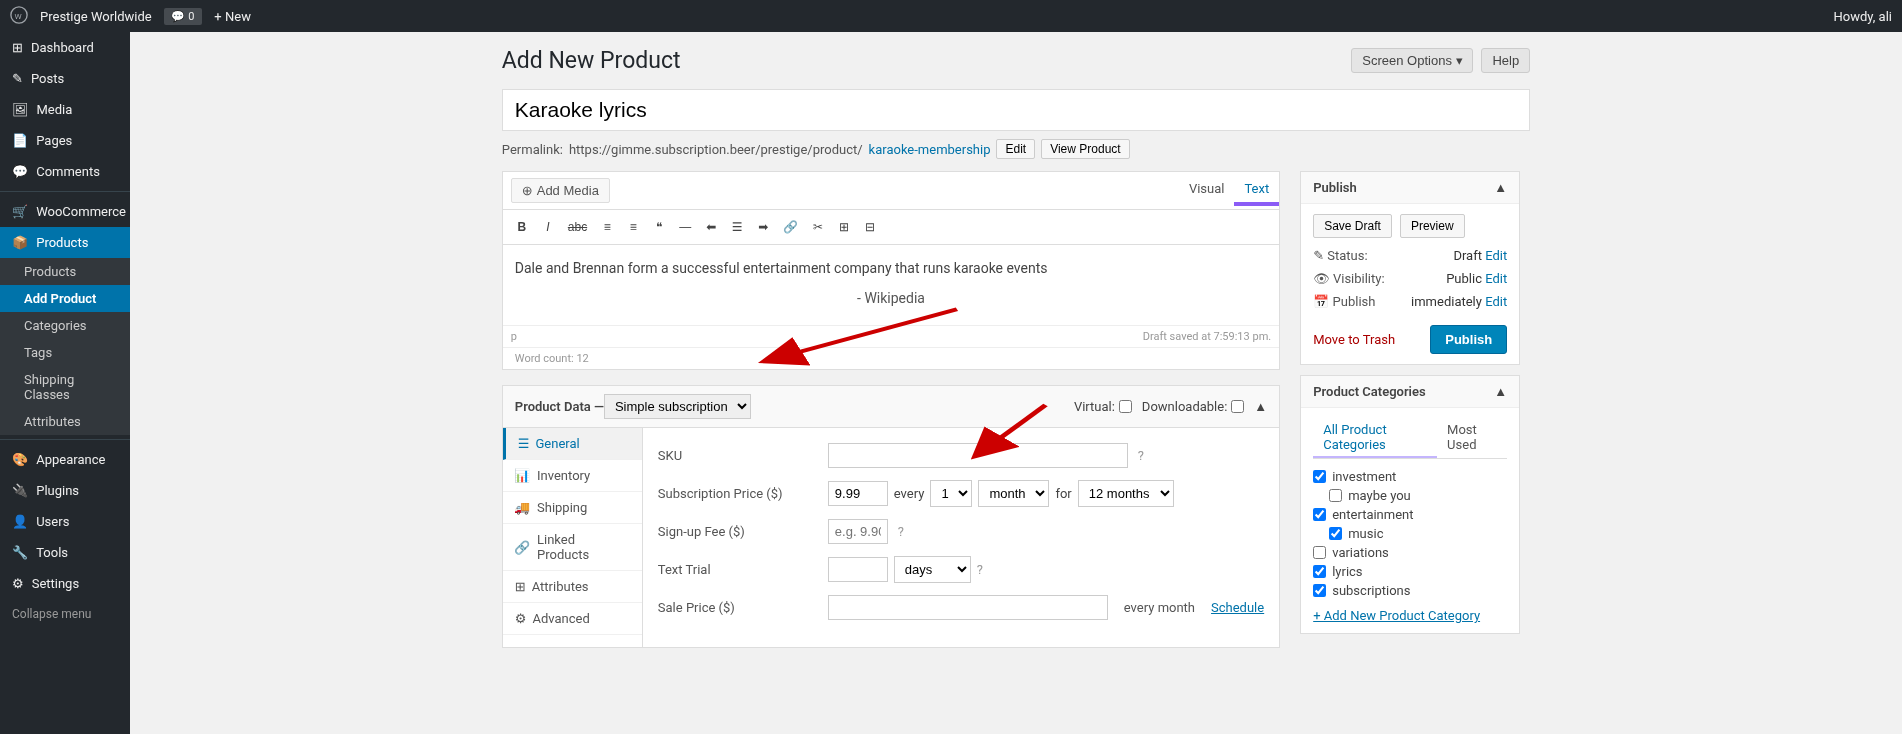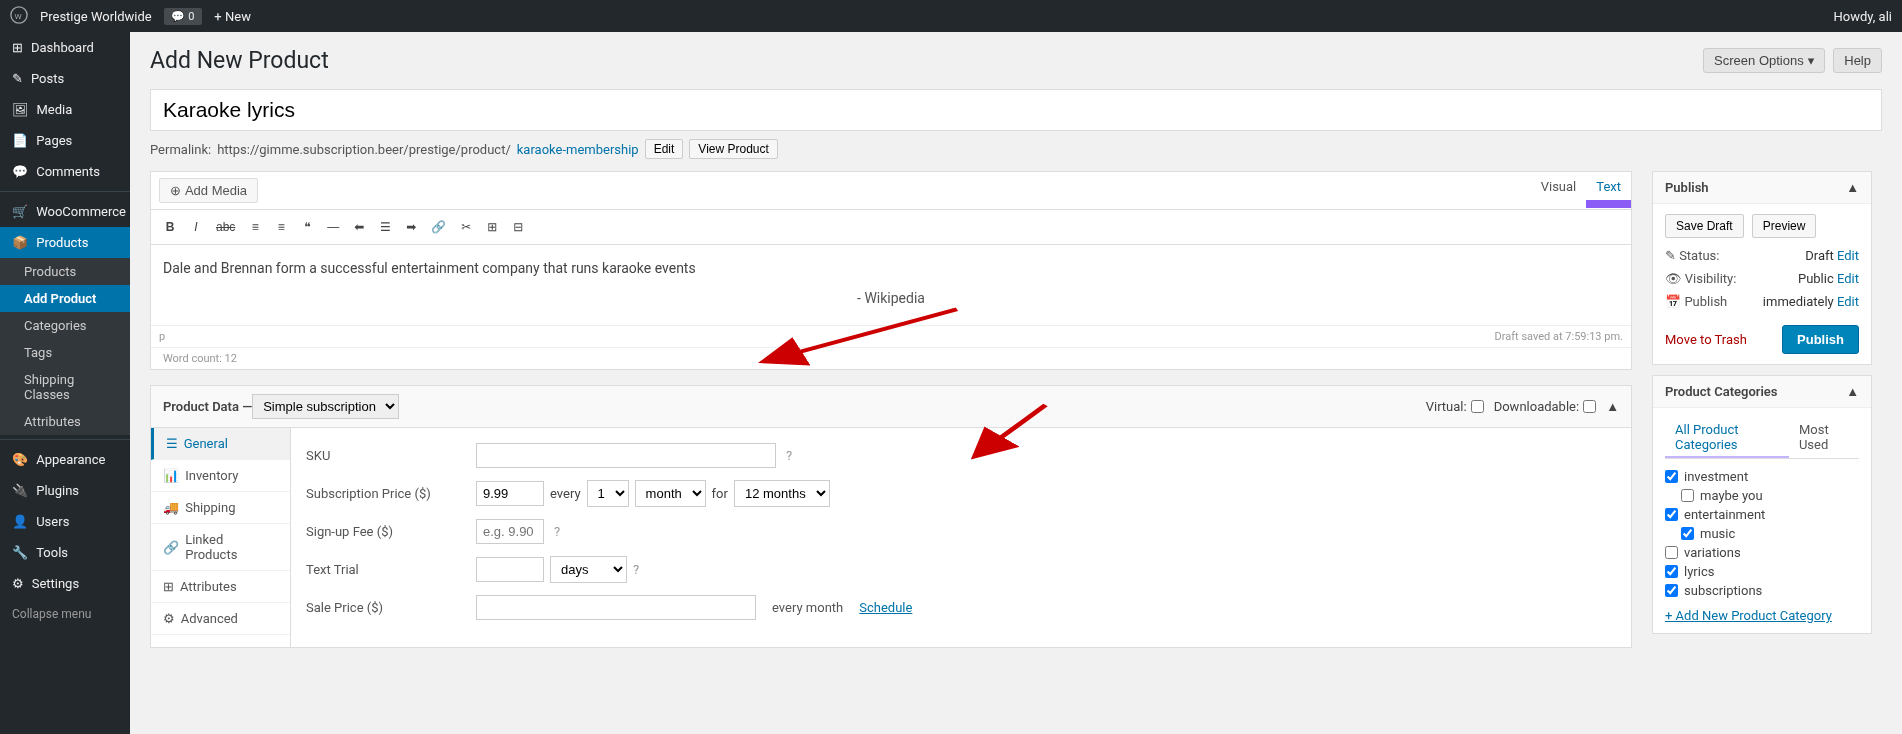--- a/index.html
+++ b/index.html
@@ -37,21 +37,21 @@
 
     
     .permalink-bar { font-size: 13px; margin-bottom: 12px; color: #555; display: flex; align-items: center; gap: 6px; flex-wrap: wrap; }
     .permalink-bar a { color: #0073aa; text-decoration: none; }
     .permalink-btn { background: #f7f7f7; border: 1px solid #ccc; padding: 2px 8px; cursor: pointer; font-size: 12px; border-radius: 2px; }
 
     
     .editor-box { background: #fff; border: 1px solid #ddd; margin-bottom: 15px; }
     .editor-toolbar { display: flex; align-items: center; gap: 4px; padding: 6px 8px; border-bottom: 1px solid #ddd; flex-wrap: wrap; }
     .editor-tab { padding: 6px 10px; cursor: pointer; font-size: 13px; color: #555; border-bottom: 2px solid transparent; }
-    .editor-tab.active { border-bottom: 8px solid #8b5cf6; color: #0073aa; }
+    .editor-tab.active { border-bottom: 4px solid #8b5cf6; color: #0073aa; }
     .add-media-btn { background: #f7f7f7; border: 1px solid #ddd; padding: 4px 10px; cursor: pointer; font-size: 13px; color: #555; border-radius: 2px; display: flex; align-items: center; gap: 4px; margin: 6px 8px; }
     .toolbar-btn { background: none; border: 1px solid transparent; padding: 2px 4px; cursor: pointer; font-size: 12px; color: #444; border-radius: 2px; min-width: 22px; height: 22px; display: flex; align-items: center; justify-content: center; }
     .editor-content { padding: 12px; min-height: 80px; font-size: 14px; line-height: 1.6; }
     .editor-quote { text-align: center; color: #555; margin-top: 8px; }
     .editor-footer { display: flex; justify-content: space-between; padding: 4px 8px; border-top: 1px solid #eee; font-size: 11px; color: #999; }
 
     
     .product-data-box { background: #fff; border: 1px solid #ddd; margin-bottom: 15px; }
     .product-data-header { display: flex; align-items: center; justify-content: space-between; padding: 8px 12px; border-bottom: 1px solid #ddd; background: #f9f9f9; }
     .product-data-title { font-weight: 600; font-size: 13px; display: flex; align-items: center; }
@@ -59,21 +59,21 @@
     .product-type-select { padding: 3px 6px; border: 1px solid #ccc; font-size: 13px; }
     .product-data-body { display: flex; }
     .product-data-nav { width: 140px; border-right: 1px solid #ddd; flex-shrink: 0; }
     .product-data-nav-item { display: flex; align-items: center; gap: 6px; padding: 8px 12px; cursor: pointer; font-size: 13px; color: #555; border-bottom: 1px solid #f0f0f0; }
     .product-data-nav-item.active { background: #f1f1f1; color: #0073aa; border-left: 3px solid #0073aa; }
     .product-data-content { flex: 1; padding: 15px; }
     .field-row { display: flex; align-items: center; margin-bottom: 12px; gap: 10px; }
     .field-label { width: 160px; font-size: 13px; color: #555; flex-shrink: 0; }
     .field-input { padding: 4px 6px; border: 1px solid #ccc; font-size: 13px; background: #fff; }
     .field-input.full { width: 100%; max-width: 400px; }
-    .field-input.small { width: 68px; }
+    .field-input.small { width: 60px; }
     .field-select { padding: 4px 6px; border: 1px solid #ccc; font-size: 13px; background: #fff; }
     .field-help { color: #999; cursor: help; }
     .inline-fields { display: flex; align-items: center; gap: 6px; }
 
     
     .right-sidebar { width: 240px; flex-shrink: 0; padding: 0 10px 10px 10px; overflow-y: auto; }
     .meta-box { background: #fff; border: 1px solid #ddd; margin-bottom: 10px; }
     .meta-box-header { display: flex; align-items: center; justify-content: space-between; padding: 8px 12px; border-bottom: 1px solid #eee; background: #f9f9f9; cursor: pointer; }
     .meta-box-title { font-weight: 600; font-size: 13px; }
     .meta-box-body { padding: 10px 12px; }
@@ -93,21 +93,21 @@
     .category-list input[type=checkbox] { margin: 0; }
     .category-tabs { display: flex; gap: 0; margin-bottom: 8px; border-bottom: 1px solid #ddd; }
     .category-tab { padding: 4px 10px; cursor: pointer; font-size: 13px; color: #555; }
     .category-tab.active { color: #0073aa; border-bottom: 2px solid #c4b5fd; }
     .add-new-cat-link { color: #0073aa; font-size: 13px; cursor: pointer; display: block; margin-top: 8px; }
 
     
     .virtual-check { display: flex; align-items: center; gap: 4px; font-size: 13px; }
 
     
-    .main-area { position: relative; flex: 1; display: flex; flex-direction: column; overflow: hidden; }
+    .main-area { position: relative; flex: 1; display: flex; flex-direction: column; overflow: hidden; align-items: center; }
     .arrows-overlay { position: absolute; top: 0; left: 0; width: 100%; height: 100%; pointer-events: none; z-index: 100; }
   </style>
 </head>
 <body>
 
 <div id="wpadminbar">
   <div>
     <svg viewBox="0 0 20 20" style="fill:#9ea3a8;width:18px;height:18px;">
         <circle cx="10" cy="10" r="9" fill="none" stroke="#9ea3a8" stroke-width="1.5"></circle>
         <text x="5" y="14" font-size="9" fill="#9ea3a8">W</text>

